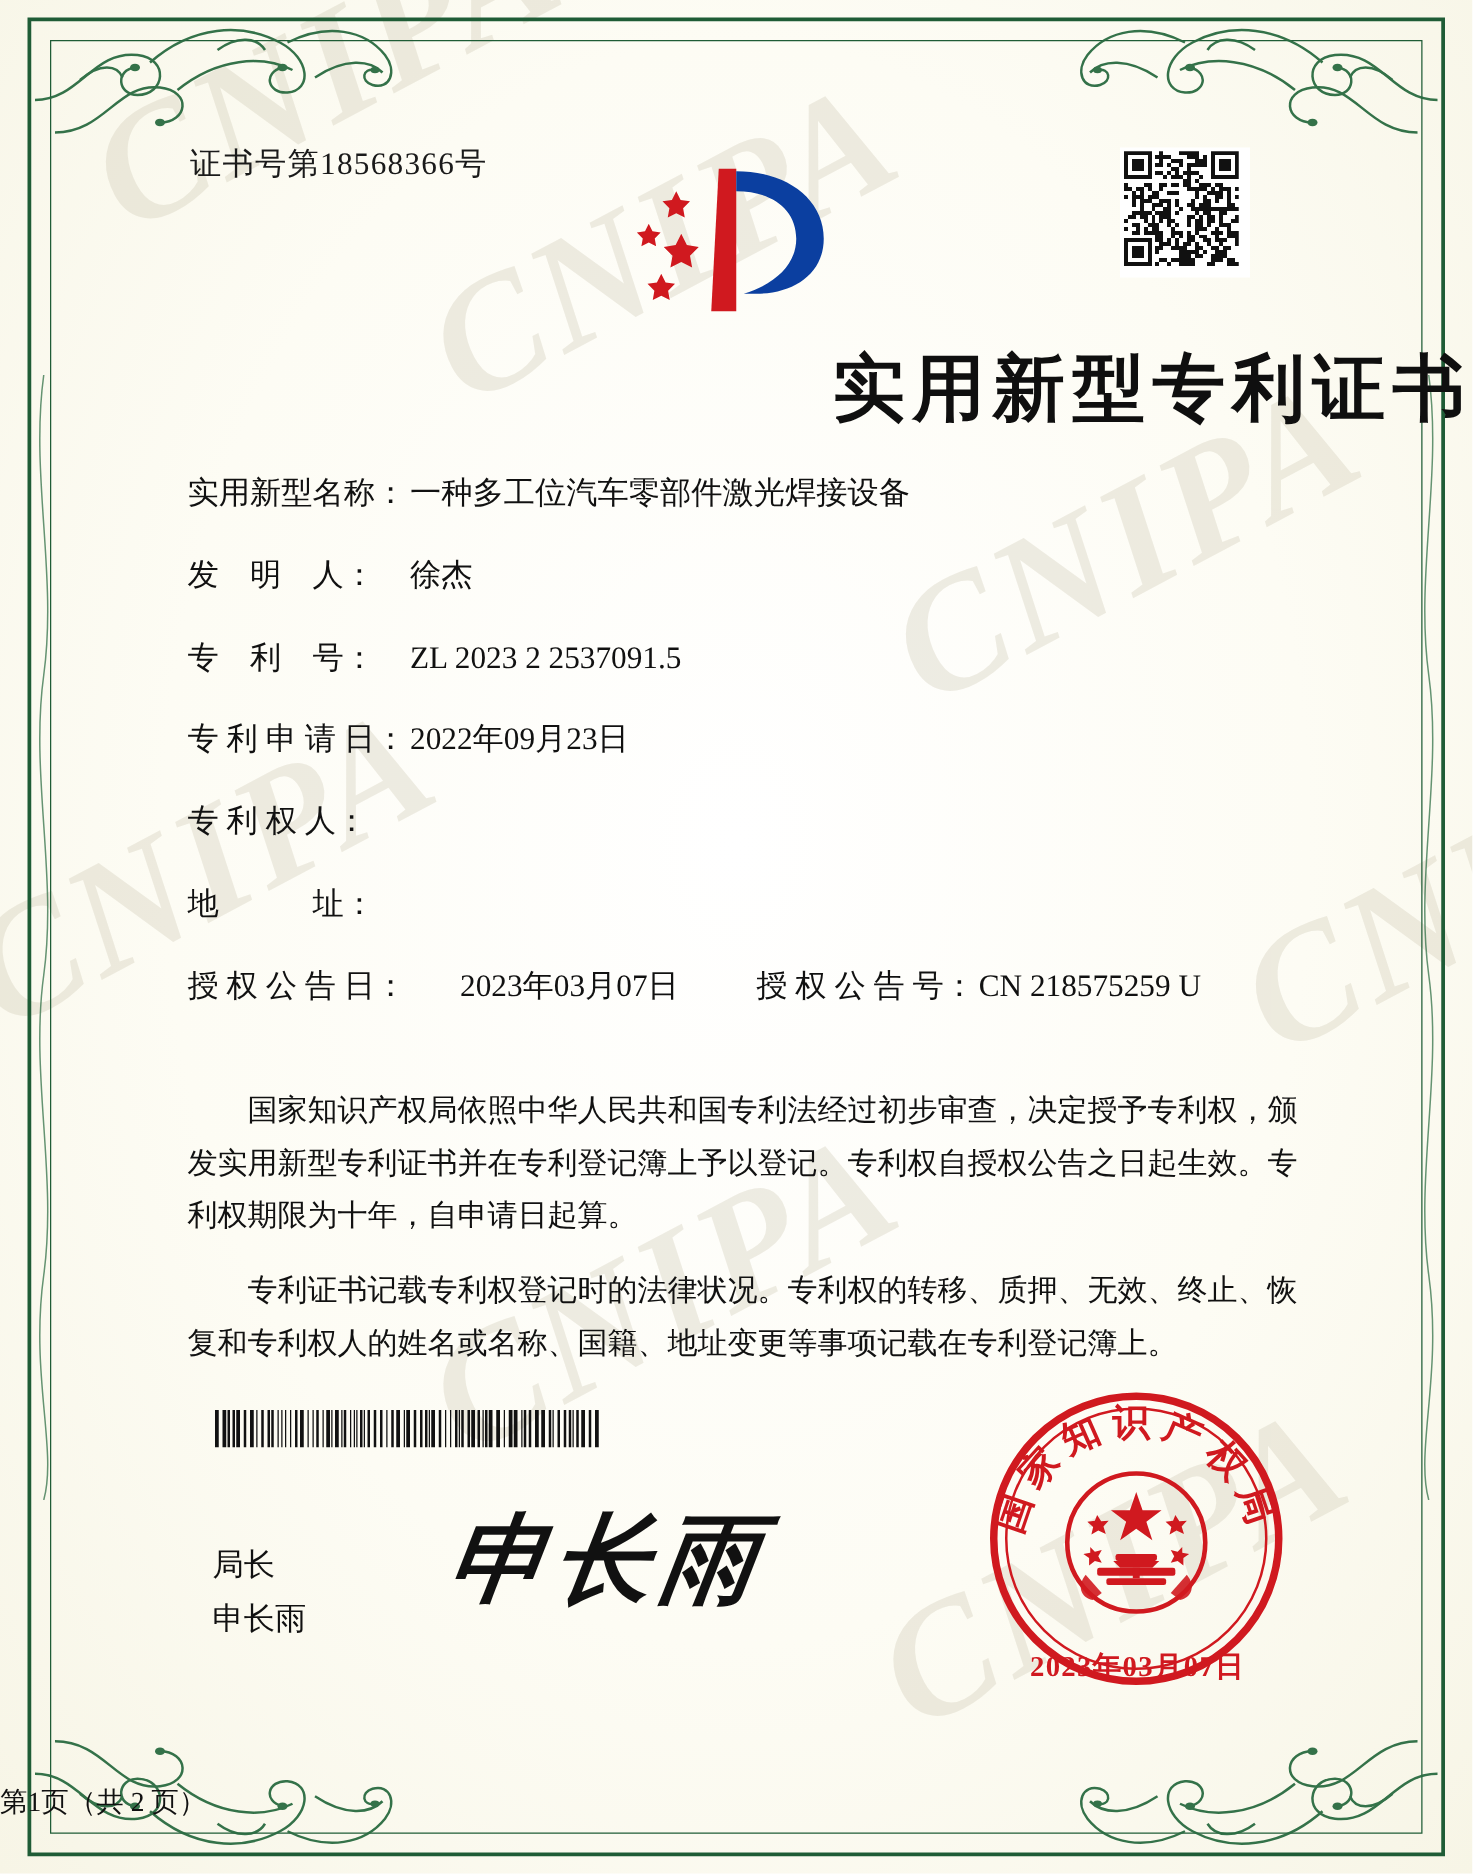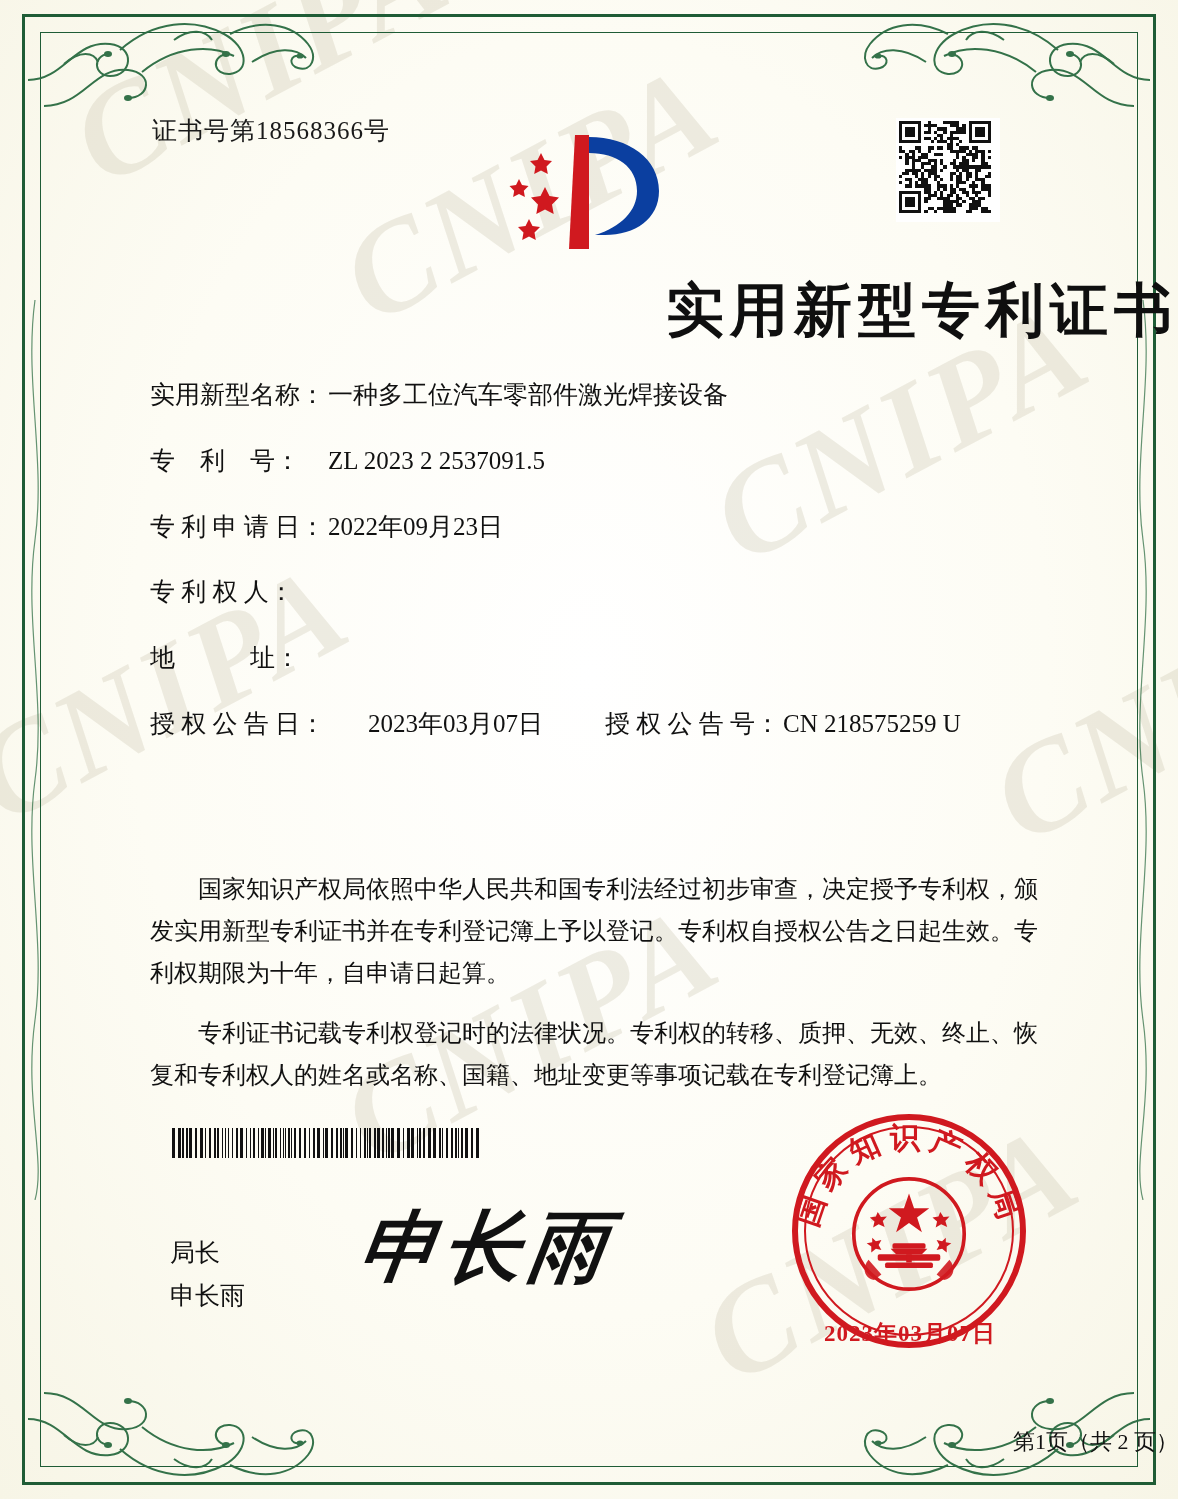--- a/index.html
+++ b/index.html
@@ -197,21 +197,21 @@
     font-size: 23px;
     font-weight: bold;
     letter-spacing: 1px;
   }
 
   
   .footer {
     position: absolute;
     left: 0; right: 0;
     bottom: 42px;
-    text-align: right;
+    text-align: left;
     font-size: 22px;
     color: #111;
   }
 </style>
 </head>
 <body>
 
 <div class="page">
 
   <div id="watermarks">
@@ -760,20 +760,24 @@
   </div>
 
   <div class="title">实用新型专利证书</div>
 
   <div class="fields">
     <div class="field-row">
       <span class="field-label lbl-w">实用新型名称：</span>
       <span class="field-value">一种多工位汽车零部件激光焊接设备</span>
     </div>
     <div class="field-row">
+      <span class="field-label lbl-w">发　明　人：</span>
+      <span class="field-value">徐杰</span>
+    </div>
+    <div class="field-row">
       <span class="field-label lbl-w">专　利　号：</span>
       <span class="field-value">ZL 2023 2 2537091.5</span>
     </div>
     <div class="field-row">
       <span class="field-label lbl-w">专 利 申 请 日：</span>
       <span class="field-value">2022年09月23日</span>
     </div>
     <div class="field-row">
       <span class="field-label lbl-w">专 利 权 人：</span>
     </div>

